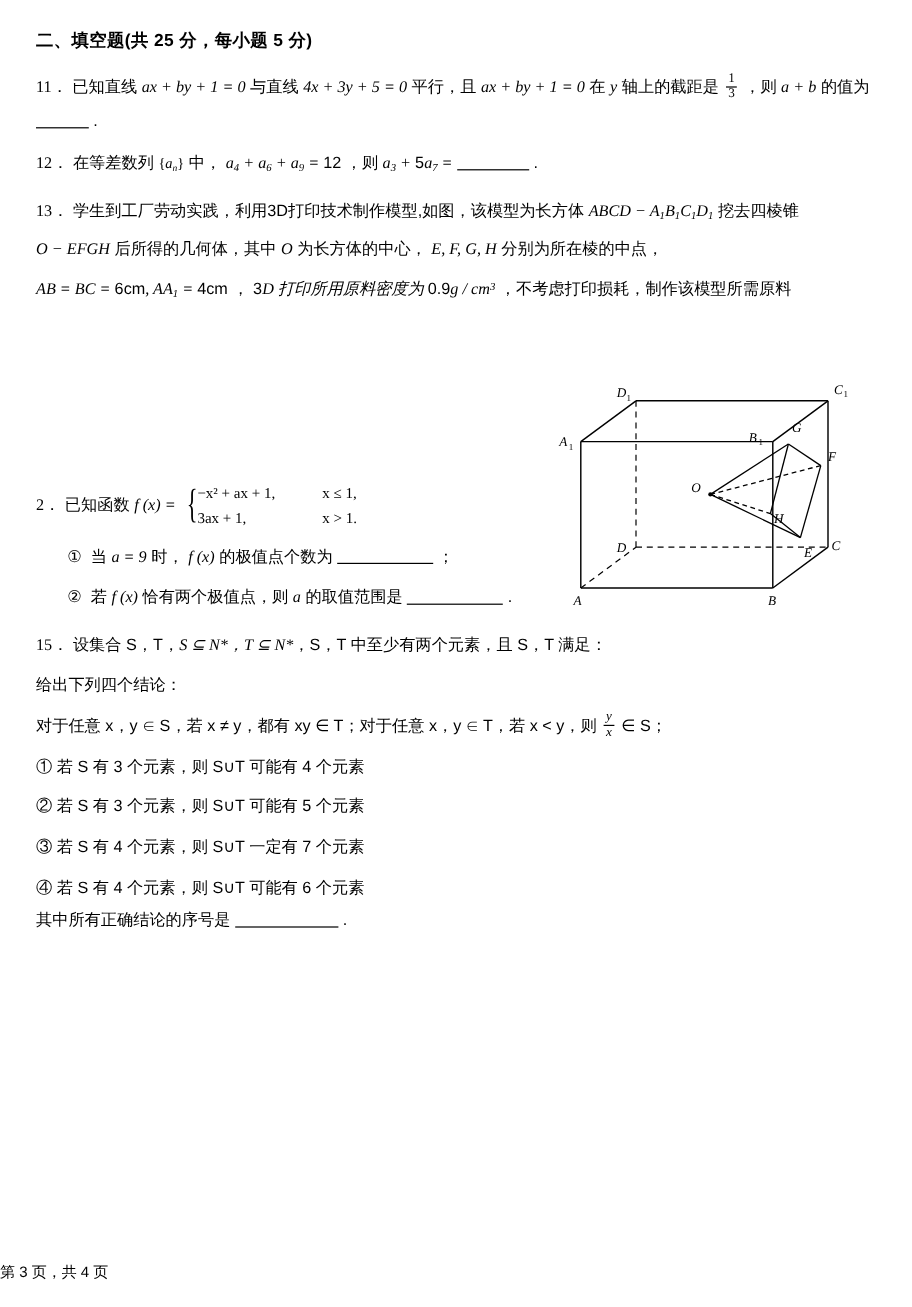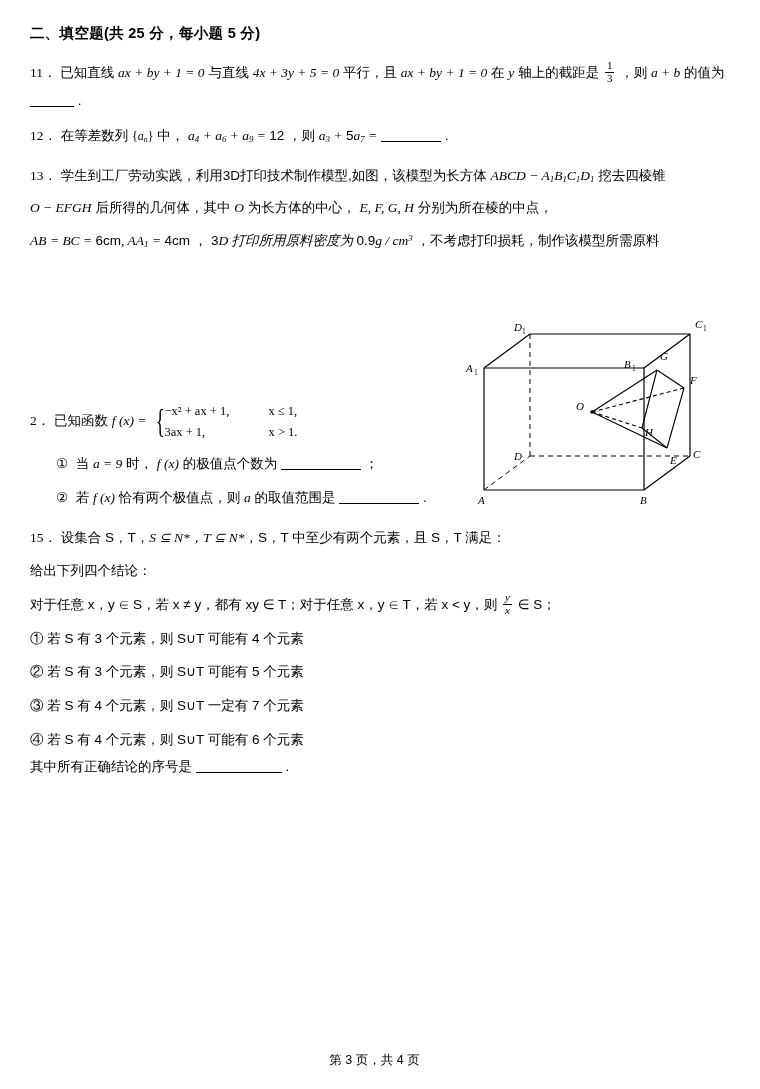--- a/index.html
+++ b/index.html
@@ -118,24 +118,22 @@
     left: 452px;
     top: 306px;
     width: 268px;
     height: 208px;
   }
   .footer {
     position: absolute;
     left: 0;
     top: 1052px;
     width: 679px;
-    text-align: center;
     font-size: 12.5px;
     font-family: "Liberation Sans", sans-serif;
-    padding-left: 35px;
   }
   .q13-block { max-width: 660px; }
   .q13-line { max-width: 430px; }
 </style>
 </head>
 <body>
 
 <div class="page">
 
   <div class="content">

